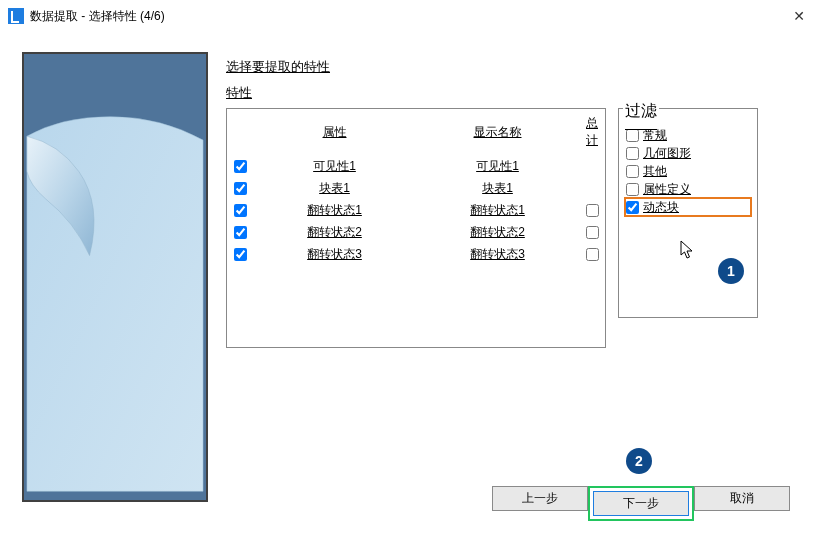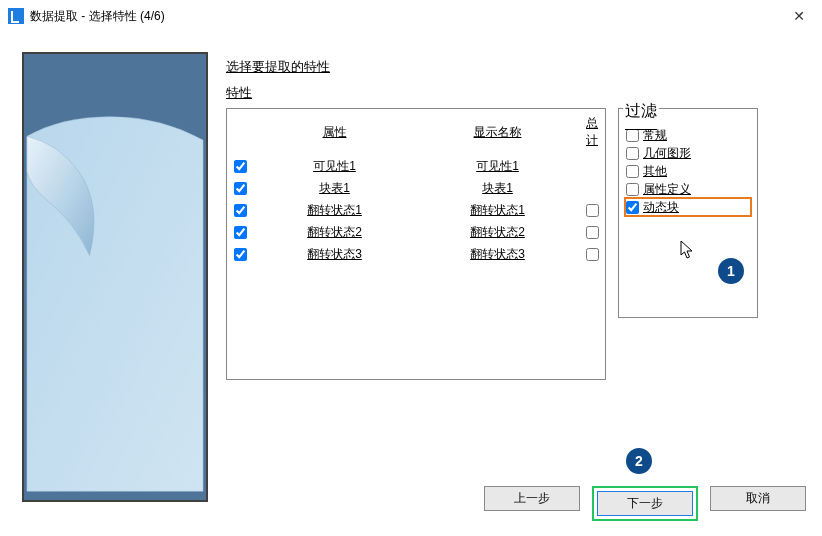--- a/index.html
+++ b/index.html
@@ -77,21 +77,21 @@
     font-size: 13px;
     margin: 4px 0 6px 0;
   }
   .tables-row {
     display: flex;
     gap: 12px;
     flex: 1;
   }
   .prop-table {
     width: 380px;
-    height: 272px;
+    height: 240px;
     border: 1px solid #888;
     background: #fff;
   }
   .prop-table table {
     width: 100%;
     border-collapse: collapse;
     font-size: 12px;
   }
   .prop-table th {
     font-weight: normal;
@@ -164,22 +164,21 @@
     font-size: 14px;
     display: flex;
     align-items: center;
     justify-content: center;
   }
   .badge1 { left: 718px; top: 258px; }
   .badge2 { left: 626px; top: 448px; }
   .footer {
     display: flex;
     justify-content: flex-end;
-    gap: 12px;
-    padding: 4px 16px 12px 0;
+    padding: 4px 32px 12px 0;
   }
   .btn {
     width: 96px;
     height: 25px;
     border: 1px solid #8a8a8a;
     background: #e8e8e8;
     font-size: 12px;
     display: flex;
     align-items: center;
     justify-content: center;

